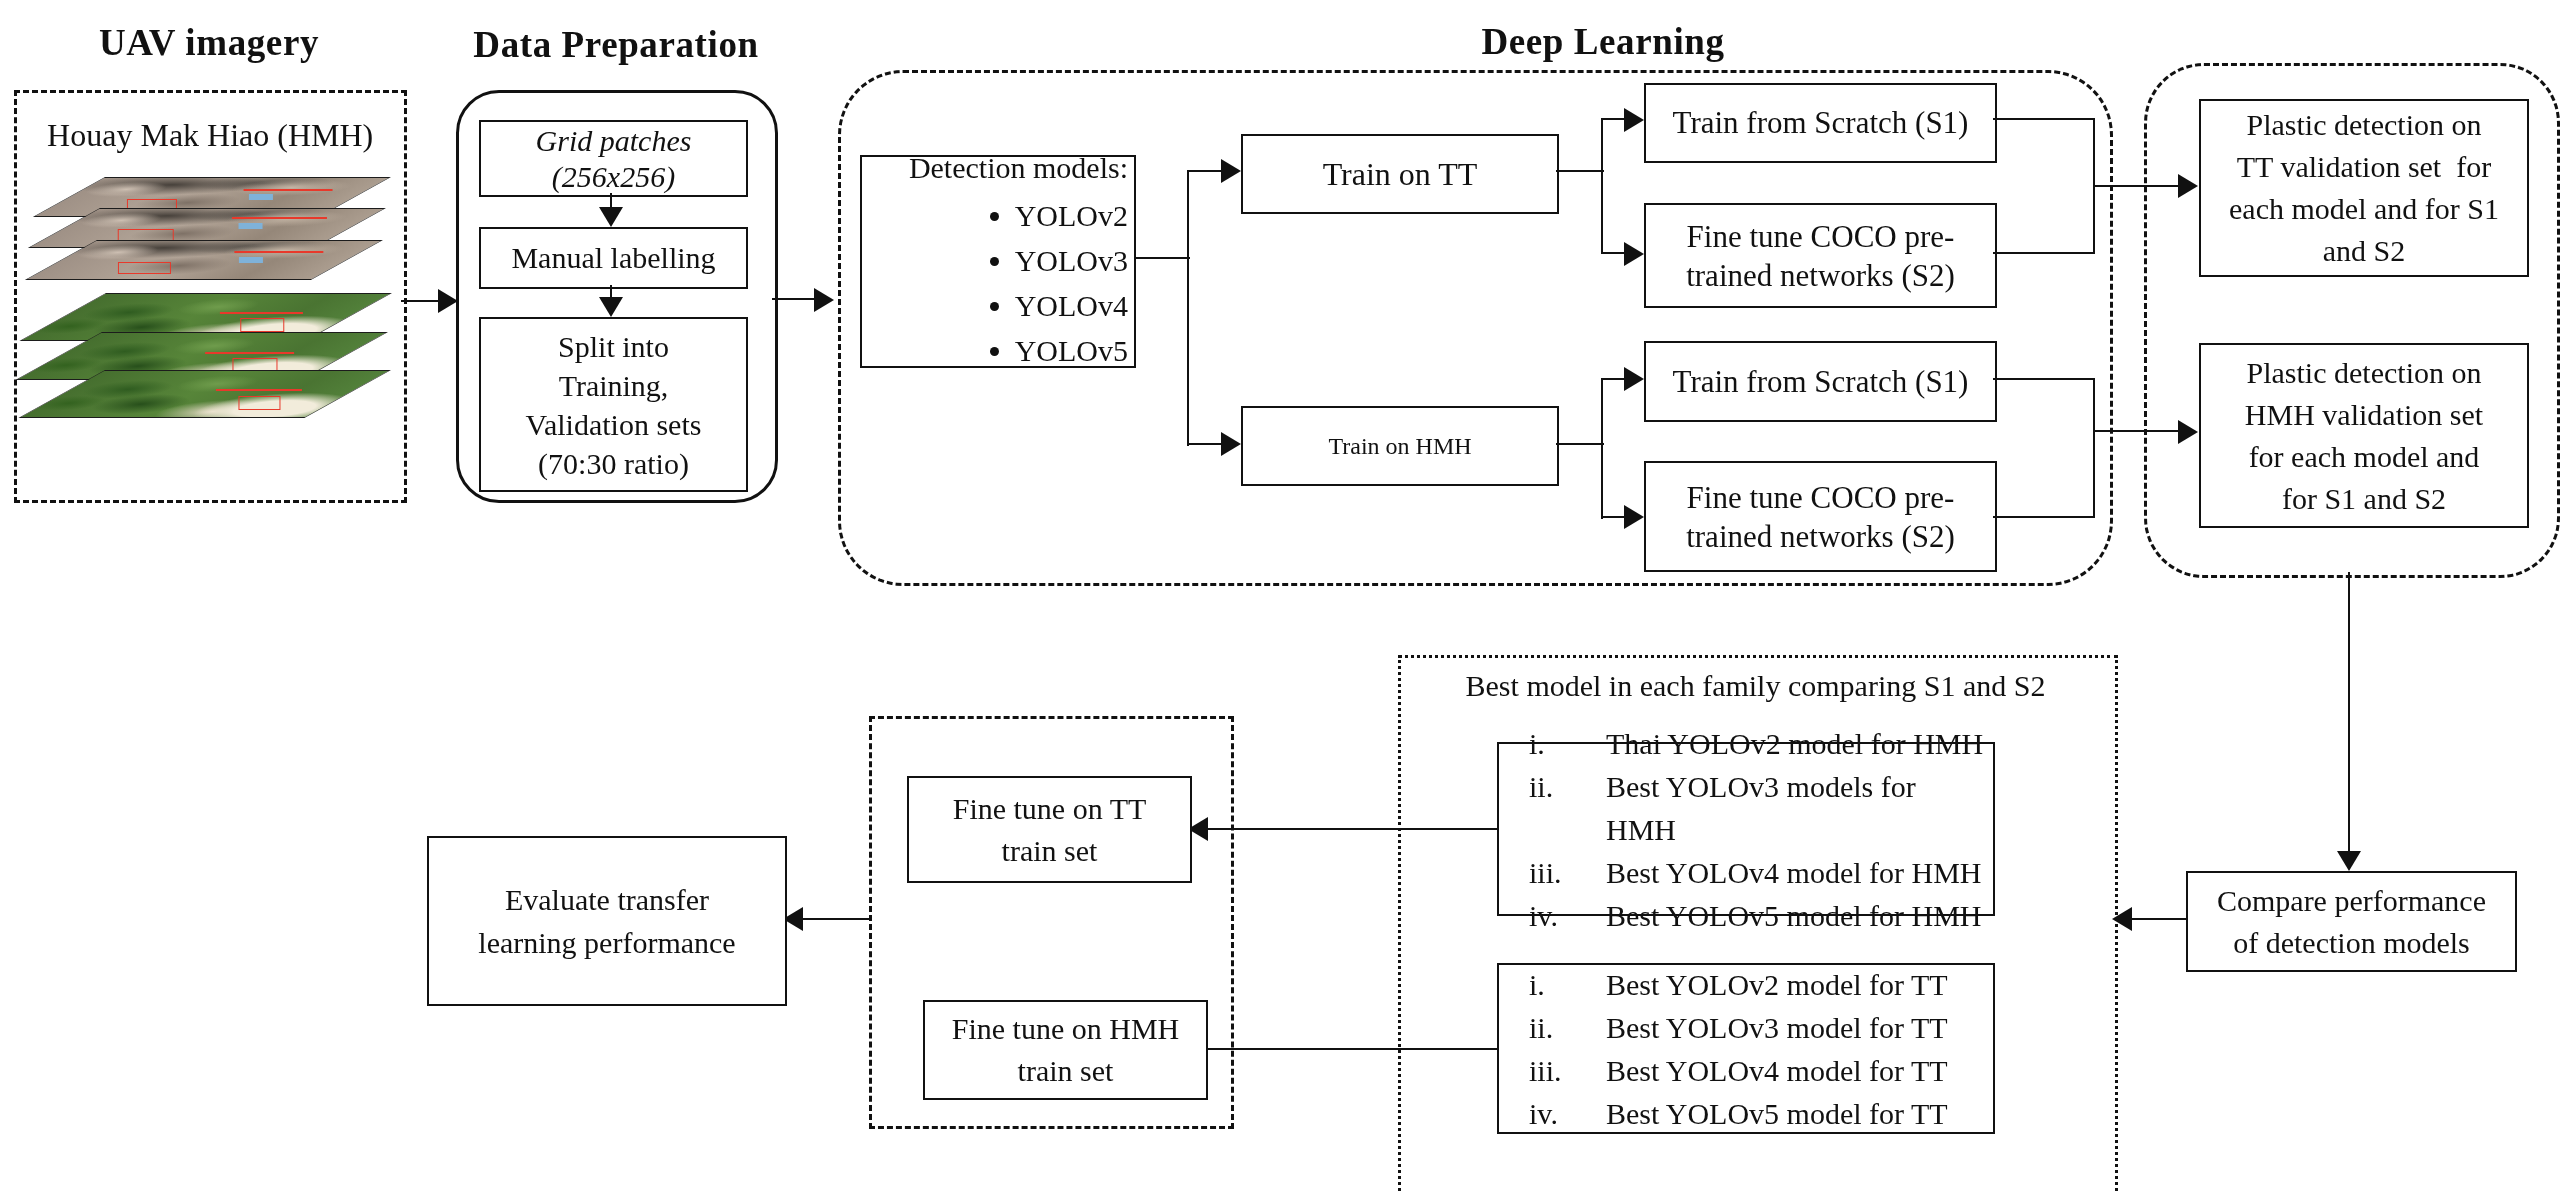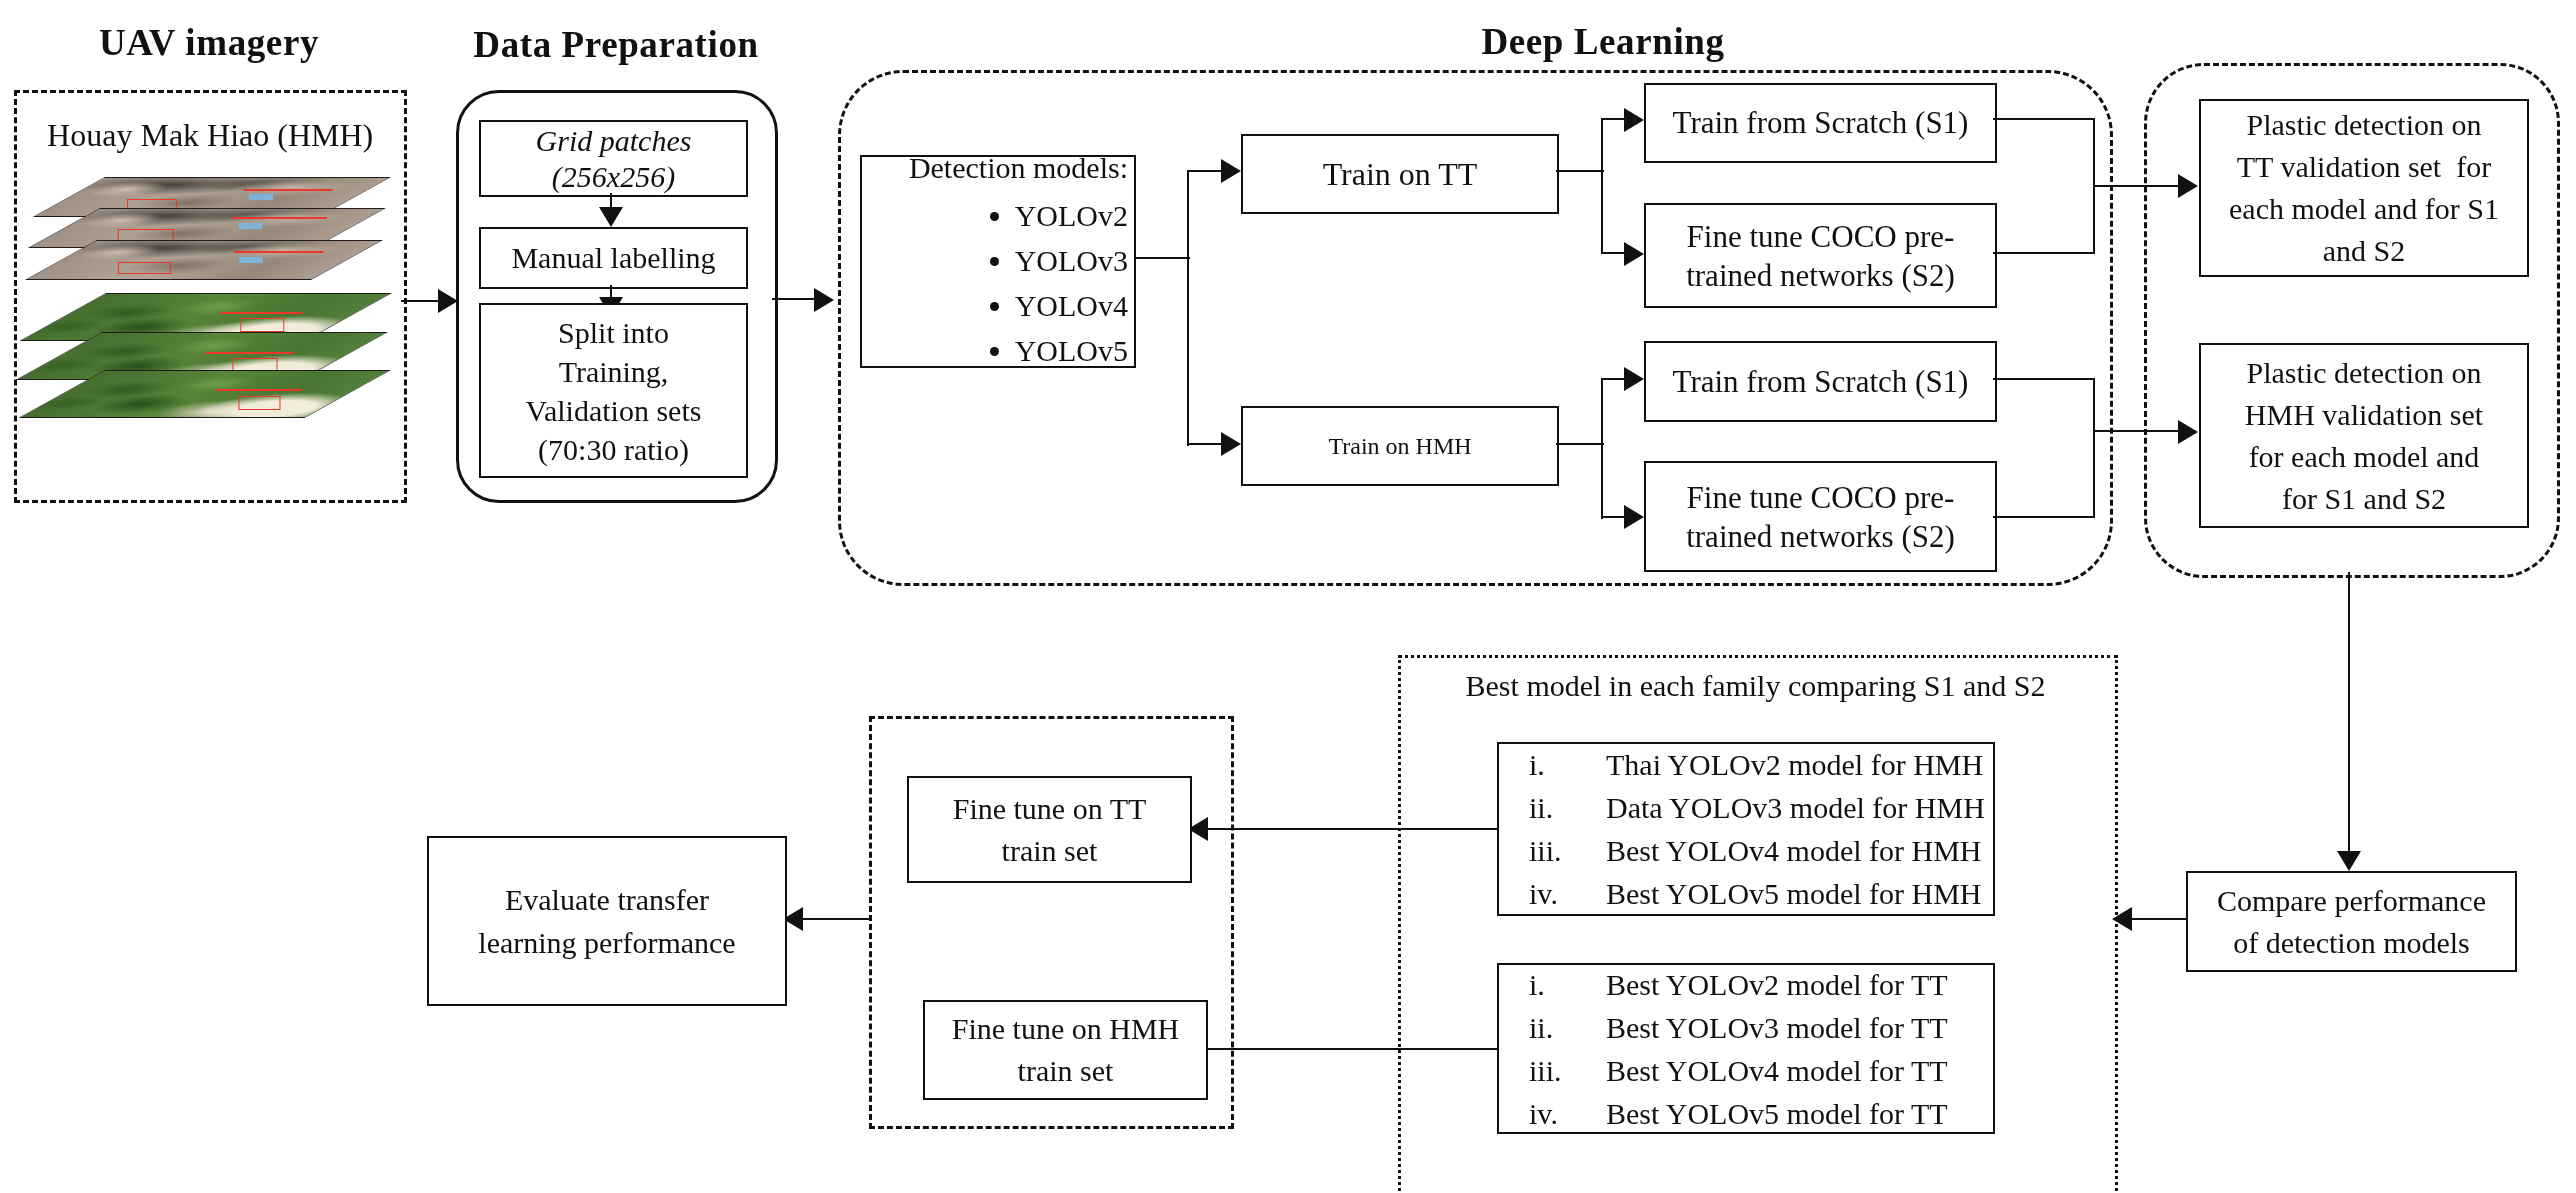--- a/index.html
+++ b/index.html
@@ -128,21 +128,21 @@
 
   <div class="box pre" style="left:479px; top:120px; width:265px; height:73px; line-height:36px;font-style:italic;">Grid patches
 (256x256)</div>
   <div class="vline" style="left:610px; top:193px; height:15.5px;"></div>
   <div class="ah-down" style="left:599px; top:207px;"></div>
 
   <div class="box" style="left:479px; top:227px; width:265px; height:58px;">Manual labelling</div>
   <div class="vline" style="left:610px; top:285px; height:13px;"></div>
   <div class="ah-down" style="left:599px; top:297px;"></div>
 
-  <div class="box pre" style="left:479px; top:303px; width:265px; height:171px; line-height:39px;">Split into
+  <div class="box pre" style="left:479px; top:317px; width:265px; height:171px; line-height:39px;">Split into
 Training,
 Validation sets
 (70:30 ratio)</div>
 
   <div class="hline" style="left:772px; top:298px; width:42px;"></div>
   <div class="ah-right" style="left:814px; top:288px;"></div>
 
   <div class="dashed-round" style="left:838px; top:70px; width:1269px; height:510px;"></div>
 
   <div class="box det-box" style="left:860px; top:155px; width:276px; height:213px;align-items:flex-end;">
@@ -222,21 +222,21 @@
   <div class="dotted-square" style="left:1398px; top:655px; width:714px; height:536px;"></div>
   <div class="plain-label" style="left:1428px; top:669px; width:655px; font-size:30px;">Best model in each family comparing S1 and S2</div>
 
   <div class="box bm-list" style="left:1497px; top:742px; width:498px; height:174px;">
     <div class="bm-row">
       <span class="bm-n">i.</span>
       <span class="bm-label">Thai YOLOv2 model for HMH</span>
     </div>
     <div class="bm-row">
       <span class="bm-n">ii.</span>
-      <span class="bm-label">Data YOLOv3 model for HMH</span>
+      <span class="bm-label">Best YOLOv3 models for HMH</span>
     </div>
     <div class="bm-row">
       <span class="bm-n">iii.</span>
       <span class="bm-label">Best YOLOv4 model for HMH</span>
     </div>
     <div class="bm-row">
       <span class="bm-n">iv.</span>
       <span class="bm-label">Best YOLOv5 model for HMH</span>
     </div>
   </div>

